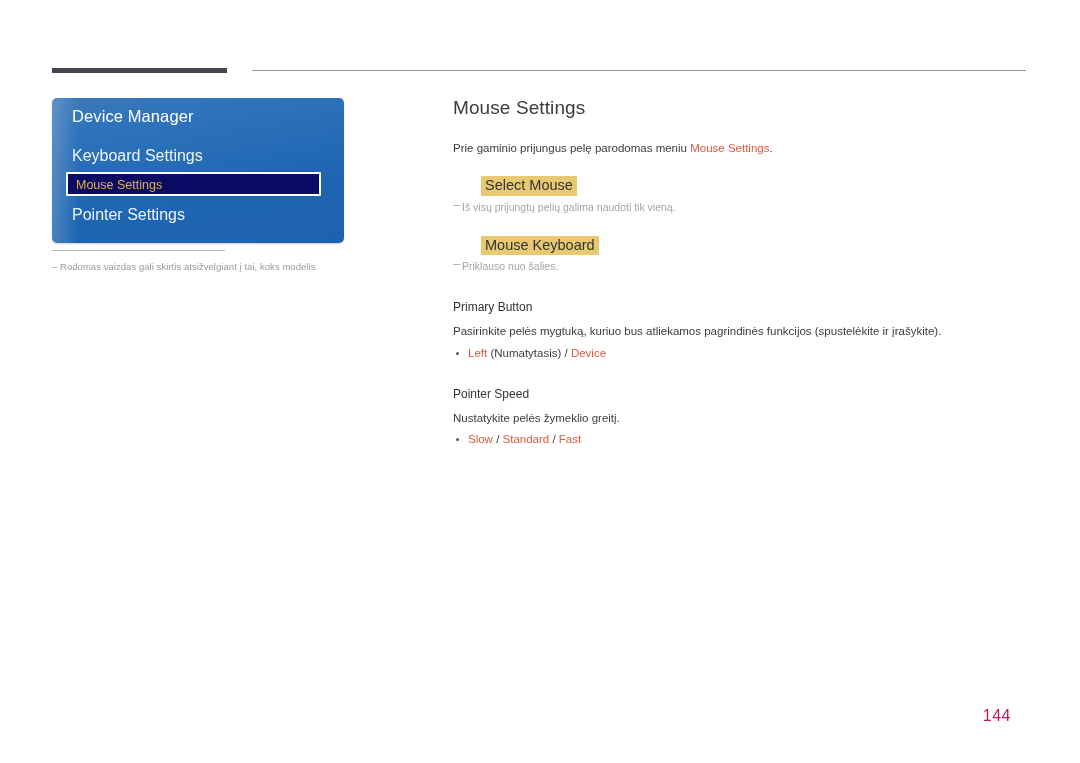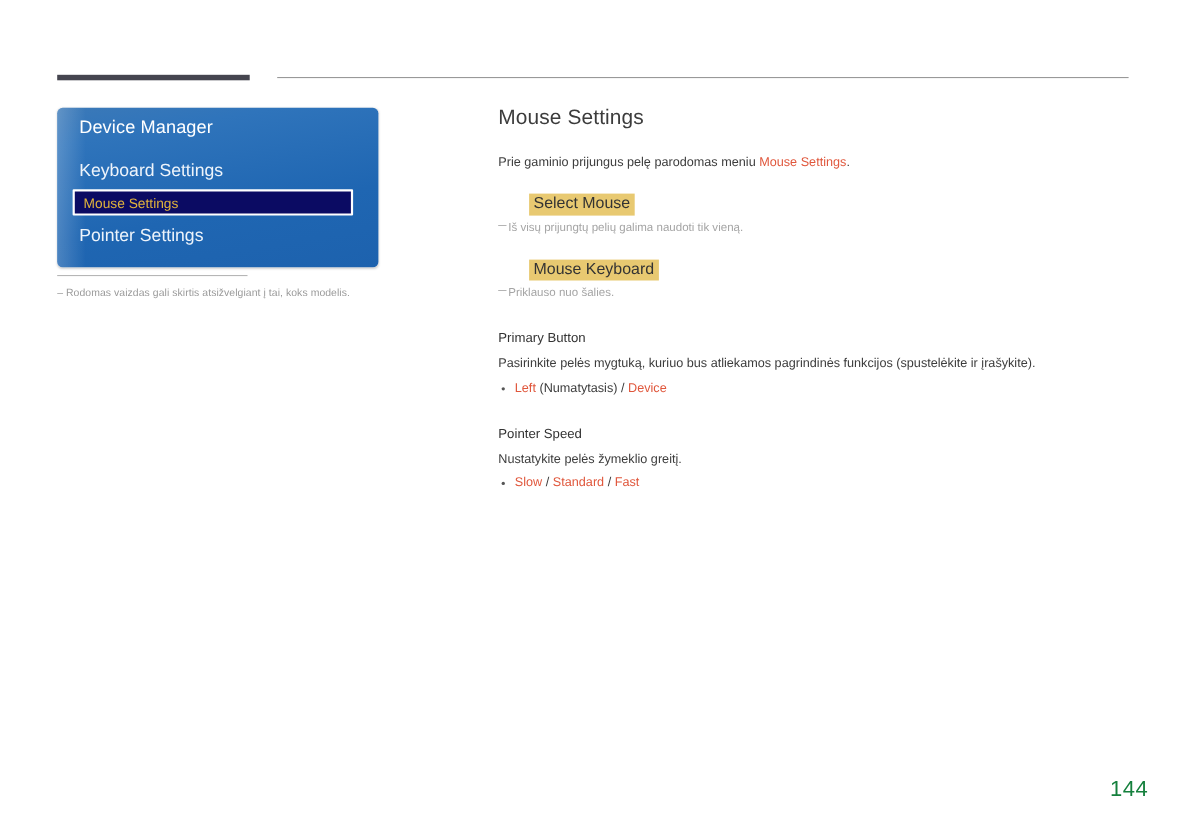--- a/index.html
+++ b/index.html
@@ -210,24 +210,24 @@
     width: 3px;
     height: 3px;
     border-radius: 50%;
     background: #555555;
   }
   .bullet-text { color: #3c3c3c; }
 
   
   .page-number {
     position: absolute;
-    right: 36px;
+    right: 69px;
     top: 707px;
-    font-size: 20px;
-    color: #15803d;
+    font-size: 16px;
+    color: #be185d;
     letter-spacing: 0.5px;
   }
 </style>
 </head>
 <body>
 
 <div class="header-rules">
   <div class="header-bar-dark"></div>
   <div class="header-bar-line"></div>
 </div>

